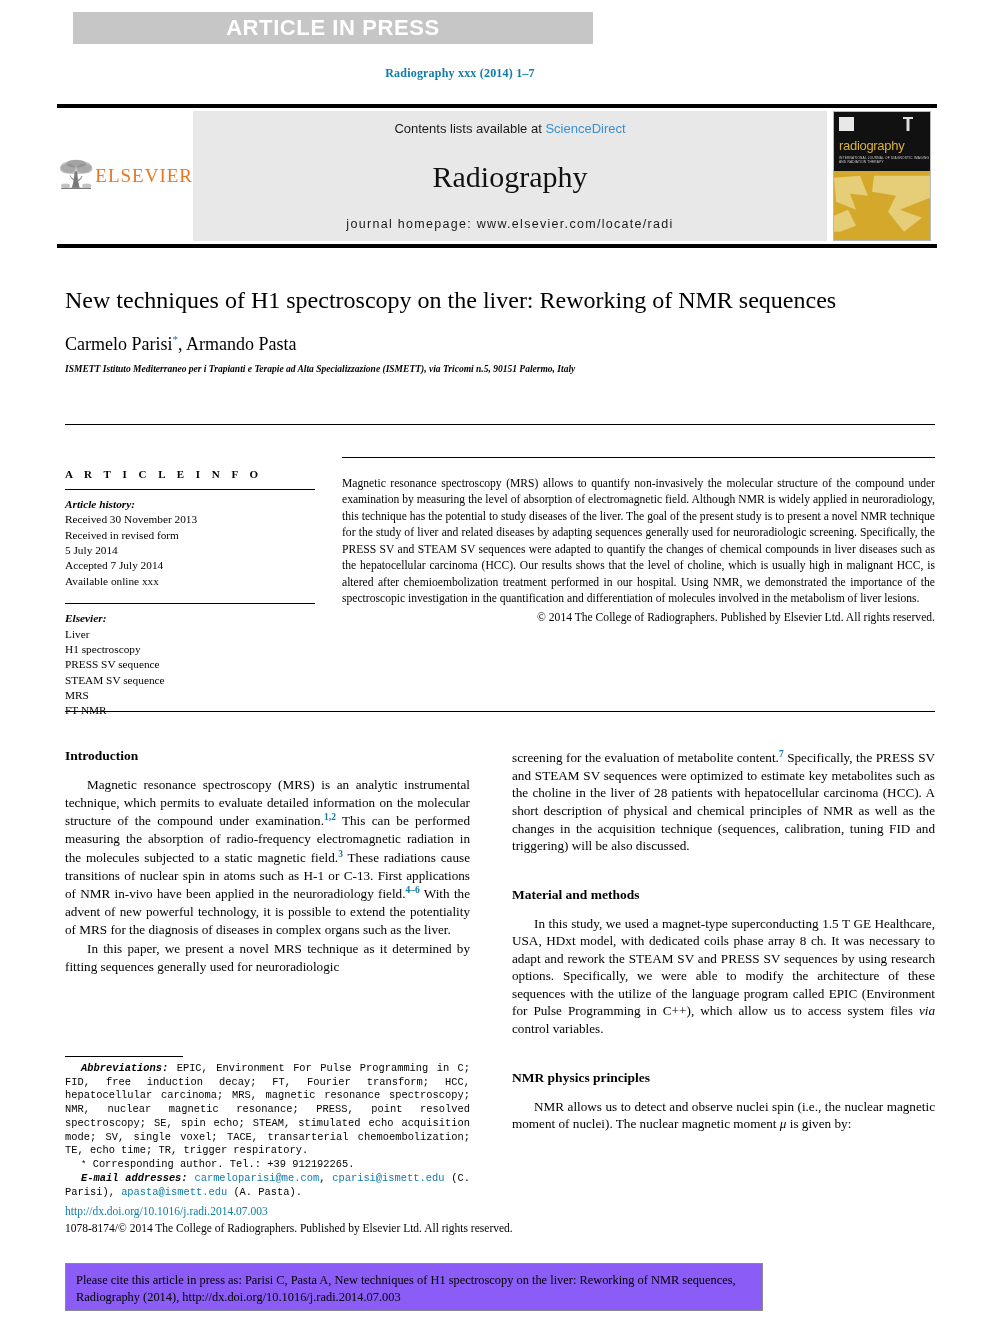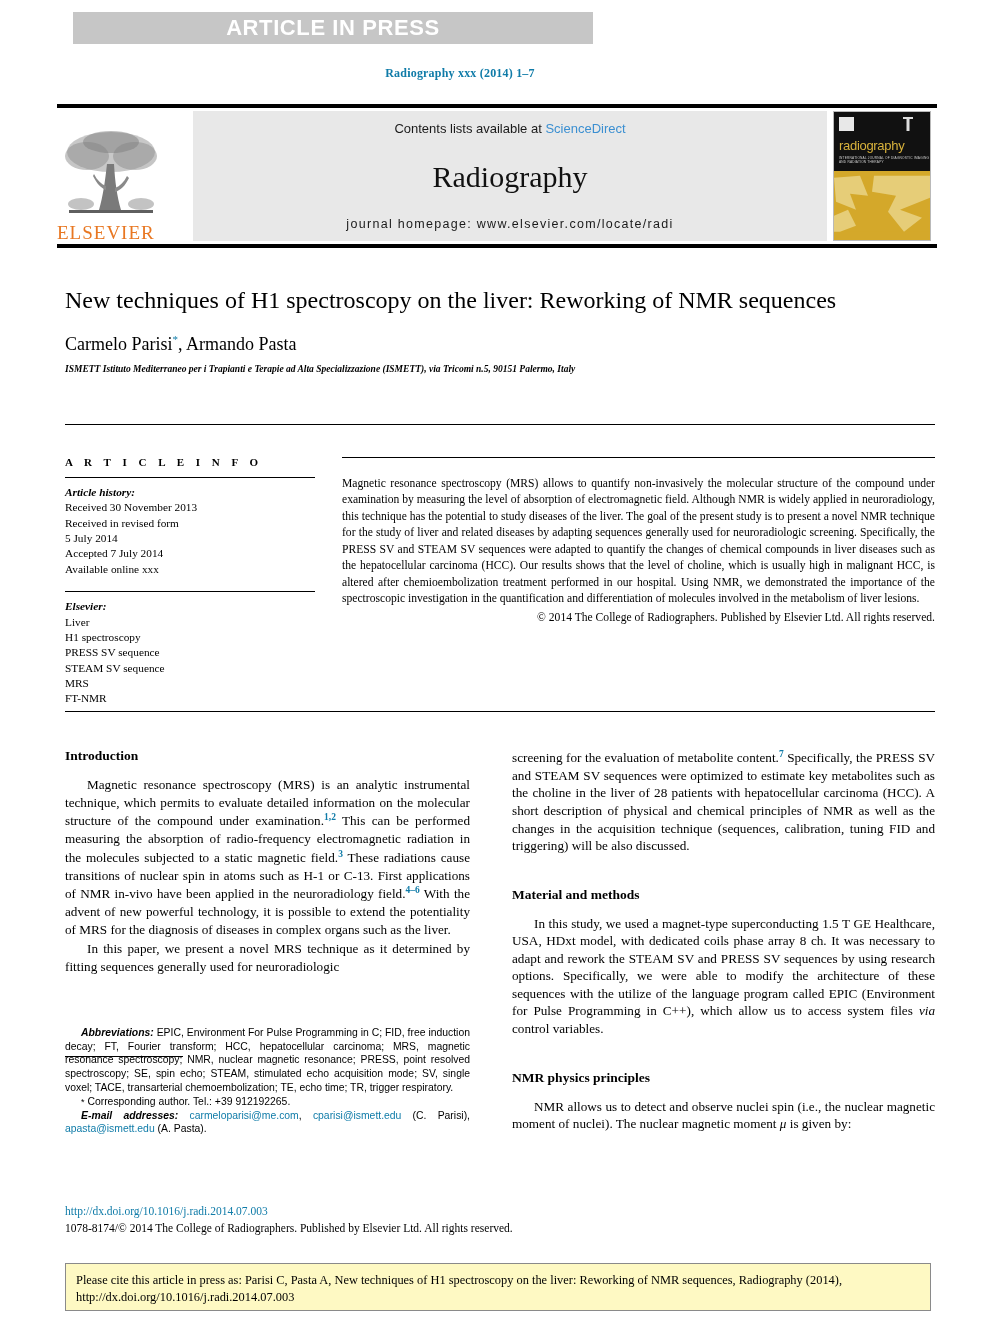--- a/index.html
+++ b/index.html
@@ -61,21 +61,22 @@
     border-bottom: 4px solid #000;
     height: 136px;
     box-sizing: content-box;
     display: flex;
     align-items: stretch;
   }
   .elsevier-block {
     width: 136px;
     flex: 0 0 136px;
     display: flex;
-    flex-direction: column;
+    flex-direction: row;
+    align-items: center;
     justify-content: flex-end;
     padding-bottom: 2px;
     box-sizing: border-box;
   }
   .tree-svg { display:block; }
   .elsevier-word {
     font-family: "Liberation Serif", serif;
     font-size: 19px;
     letter-spacing: 1px;
     color: #e87722;
@@ -198,21 +199,21 @@
     left: 65px;
     top: 424px;
     width: 870px;
     border-top: 1px solid #000;
   }
 
   
   .info-col {
     position: absolute;
     left: 65px;
-    top: 456px;
+    top: 468px;
     width: 250px;
   }
   .abstract-col {
     position: absolute;
     left: 342px;
     top: 448px;
     width: 593px;
   }
   .sec-label {
     font-family: "Liberation Serif", serif;
@@ -296,23 +297,23 @@
   .footnote-rule {
     position: absolute;
     left: 65px;
     top: 1056px;
     width: 118px;
     border-top: 1px solid #000;
   }
   .footnotes {
     position: absolute;
     left: 65px;
-    top: 1026px;
+    top: 1062px;
     width: 405px;
-    font-family: Liberation Sans, sans-serif;
+    font-family: Liberation Mono, monospace;
     font-size: 10.4px;
     line-height: 1.32;
     text-align: justify;
     color: #000;
   }
   .footnotes .abbr-label { font-style: italic; font-weight: bold; }
   .footnotes p { margin: 0; }
   .footnotes p.indent { text-indent: 16px; }
   .link { color: #0f7ba8; }
   .star { font-size: 9px; }
@@ -333,23 +334,23 @@
     font-family: "Liberation Serif", serif;
     font-size: 11.5px;
     color: #000;
   }
 
   
   .cite-box {
     position: absolute;
     left: 65px;
     top: 1263px;
-    width: 866px;
+    width: 698px;
     height: 48px;
-    background: #fef9c3;
+    background: #8b5cf6;
     border: 1px solid #8a8a8a;
     box-sizing: border-box;
     padding: 8px 10px;
     font-family: "Liberation Serif", serif;
     font-size: 12.4px;
     line-height: 1.35;
     color: #000;
   }
 </style>
 </head>

